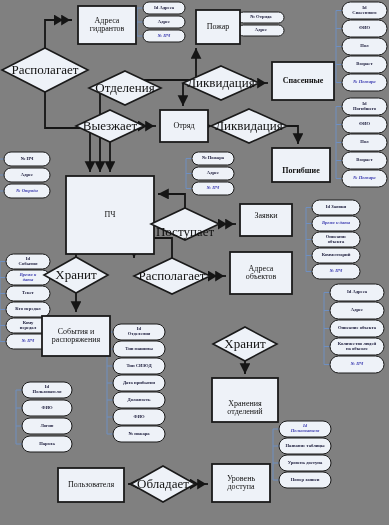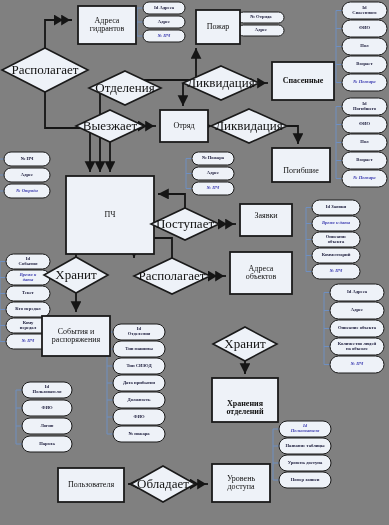--- a/index.html
+++ b/index.html
@@ -257,32 +257,32 @@
       <div class="lbl attr-lbl " style="left: 22px; top: 418px; width: 50px; height: 16px;">Логин</div>
       <div class="lbl attr-lbl " style="left: 22px; top: 436px; width: 50px; height: 16px;">Пароль</div>
       <div class="lbl attr-lbl fk" style="left: 279px; top: 421px; width: 52px; height: 16px;">Id<br>Пользователя</div>
       <div class="lbl attr-lbl " style="left: 279px; top: 438px; width: 52px; height: 16px;">Название таблицы</div>
       <div class="lbl attr-lbl " style="left: 279px; top: 455px; width: 52px; height: 16px;">Уровень доступа</div>
       <div class="lbl attr-lbl " style="left: 279px; top: 472px; width: 52px; height: 16px;">Номер записи</div>
       <div class="lbl ent-lbl" style="left: 78px; top: 6px; width: 58px; height: 38px;">Адреса<br>гидрантов</div>
       <div class="lbl ent-lbl" style="left: 196px; top: 10px; width: 44px; height: 34px;">Пожар</div>
       <div class="lbl ent-lbl" style="left: 272px; top: 62px; width: 62px; height: 38px; font-weight: bold;">Спасенные</div>
       <div class="lbl ent-lbl" style="left: 160px; top: 110px; width: 48px; height: 32px;">Отряд</div>
-      <div class="lbl ent-lbl" style="left: 272px; top: 148px; width: 58px; height: 46px;">Погибшие</div>
+      <div class="lbl ent-lbl" style="left: 272px; top: 148px; width: 58px; height: 46px; font-weight: bold;">Погибшие</div>
       <div class="lbl ent-lbl" style="left: 66px; top: 176px; width: 88px; height: 78px;">ПЧ</div>
       <div class="lbl ent-lbl" style="left: 240px; top: 204px; width: 52px; height: 24px;">Заявки</div>
       <div class="lbl ent-lbl" style="left: 230px; top: 252px; width: 62px; height: 42px;">Адреса<br>объектов</div>
       <div class="lbl ent-lbl" style="left: 42px; top: 316px; width: 68px; height: 40px;">События и<br>распоряжения</div>
-      <div class="lbl ent-lbl" style="left: 212px; top: 378px; width: 66px; height: 60px; font-weight: bold;">Хранения<br>отделений</div>
+      <div class="lbl ent-lbl" style="left: 212px; top: 378px; width: 66px; height: 60px;">Хранения<br>отделений</div>
       <div class="lbl ent-lbl" style="left: 58px; top: 468px; width: 66px; height: 34px;">Пользователя</div>
       <div class="lbl ent-lbl" style="left: 212px; top: 464px; width: 58px; height: 38px;">Уровень<br>доступа</div>
       <div class="lbl rel-lbl" style="left: 2px; top: 48px; width: 86px; height: 44px;">Располагает</div>
       <div class="lbl rel-lbl" style="left: 89px; top: 71px; width: 72px; height: 34px;">Отделения</div>
       <div class="lbl rel-lbl" style="left: 183px; top: 66px; width: 76px; height: 34px;">Ликвидация</div>
       <div class="lbl rel-lbl" style="left: 76px; top: 110px; width: 68px; height: 32px;">Выезжает</div>
       <div class="lbl rel-lbl" style="left: 211px; top: 109px; width: 76px; height: 34px;">Ликвидация</div>
-      <div class="lbl rel-lbl" style="left: 151px; top: 208px; width: 68px; height: 32px;">Поступает</div>
+      <div class="lbl rel-lbl" style="left: 151px; top: 216px; width: 68px; height: 32px;">Поступает</div>
       <div class="lbl rel-lbl" style="left: 44px; top: 257px; width: 64px; height: 36px;">Хранит</div>
       <div class="lbl rel-lbl" style="left: 134px; top: 258px; width: 76px; height: 36px;">Располагает</div>
       <div class="lbl rel-lbl" style="left: 213px; top: 327px; width: 64px; height: 34px;">Хранит</div>
       <div class="lbl rel-lbl" style="left: 131px; top: 466px; width: 64px; height: 36px;">Обладает</div>
     </div>
 </div>
 
 </body></html>

